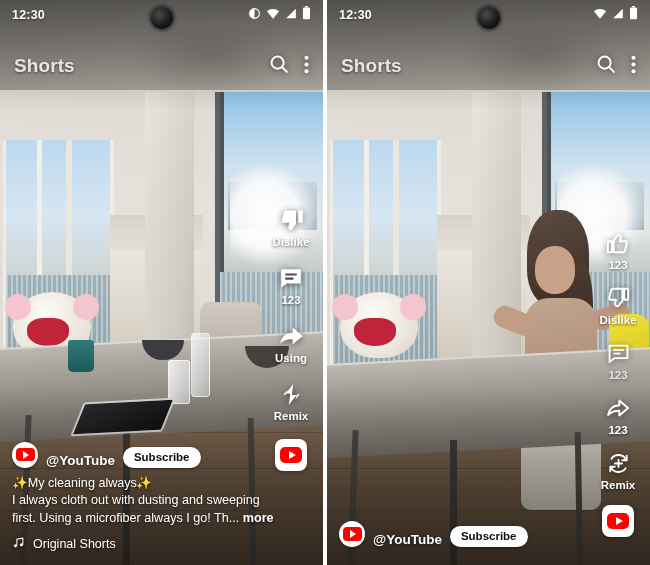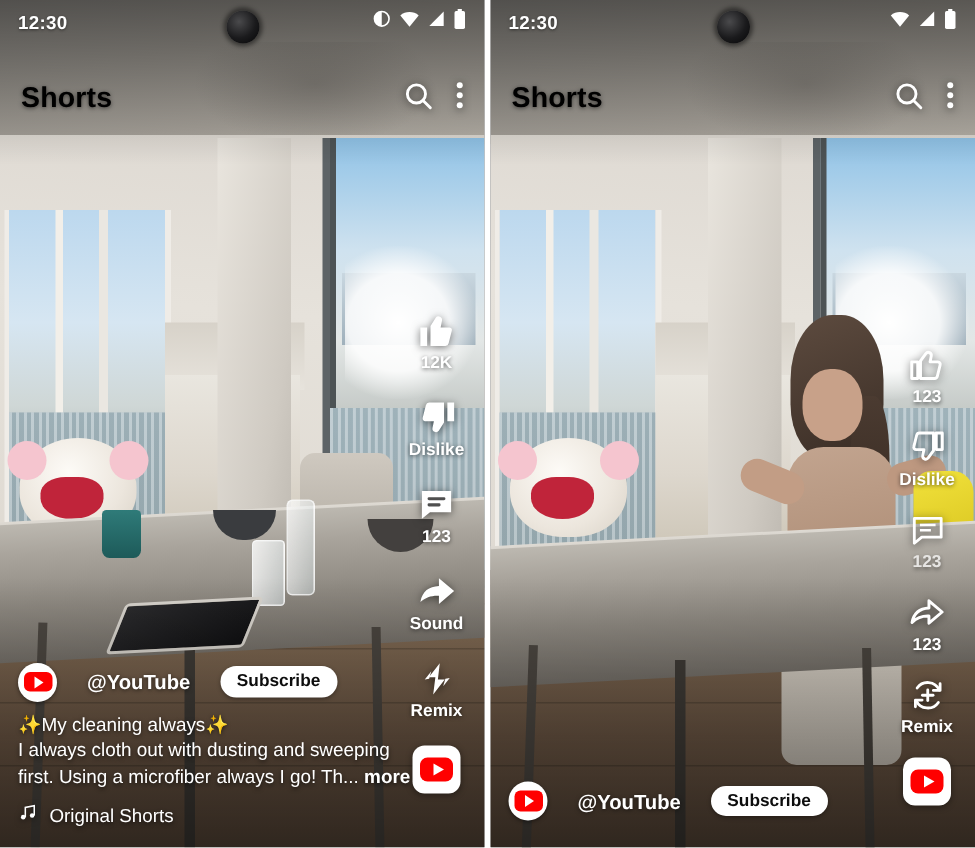--- a/index.html
+++ b/index.html
@@ -144,21 +144,21 @@
   .clock{color:#fff;font-size:12.5px;font-weight:600;letter-spacing:.2px;
     text-shadow:0 1px 2px rgba(0,0,0,.5);}
   .sysicons{display:flex;align-items:center;gap:5px;}
   .camhole{position:absolute;left:50%;top:7px;transform:translateX(-50%);
     width:22px;height:22px;border-radius:50%;background:radial-gradient(circle at 38% 34%,#4a4a4c 0%,#1a1a1c 55%,#050506 100%);
     box-shadow:0 0 3px 2px rgba(0,0,0,.45);z-index:7;}
 
   
   .topbar{position:absolute;left:0;top:46px;width:100%;height:40px;display:flex;
     align-items:center;justify-content:space-between;padding:0 14px;box-sizing:border-box;z-index:6;}
-  .brand{color:#000000;font-size:19px;font-weight:700;letter-spacing:.1px;
+  .brand{color:#e5e5e5;font-size:19px;font-weight:700;letter-spacing:.1px;
     text-shadow:0 1px 3px rgba(0,0,0,.55);}
   .topacts{display:flex;align-items:center;gap:14px;}
 
   
   .rail{position:absolute;right:6px;z-index:5;display:flex;flex-direction:column;align-items:center;}
   .rail.left-rail{top:205px;gap:14px;}
   .rail.right-rail{top:228px;gap:11px;}
   .act{display:flex;flex-direction:column;align-items:center;width:52px;}
   .act .glyph{display:flex;align-items:center;justify-content:center;height:30px;
     filter:drop-shadow(0 1px 3px rgba(0,0,0,.55));}
@@ -167,21 +167,21 @@
   .act .cap.dim{opacity:.72;}
   .ytbtn{width:32px;height:32px;border-radius:8px;background:#fff;display:flex;
     align-items:center;justify-content:center;box-shadow:0 1px 4px rgba(0,0,0,.4);}
   .ytmark{width:22px;height:16px;border-radius:5px;background:#ff0000;display:flex;
     align-items:center;justify-content:center;}
   .ytmark i{display:block;width:0;height:0;border-left:7px solid #fff;
     border-top:4.5px solid transparent;border-bottom:4.5px solid transparent;margin-left:2px;}
 
   
   .meta{position:absolute;left:0;width:100%;padding:0 12px;box-sizing:border-box;z-index:5;}
-  .chanrow{display:flex;align-items:center;gap:20px;}
+  .chanrow{display:flex;align-items:flex-end;gap:8px;}
   .avatar{width:26px;height:26px;border-radius:50%;background:#fff;display:flex;
     align-items:center;justify-content:center;box-shadow:0 1px 3px rgba(0,0,0,.45);flex:none;}
   .avatar .ytmark{width:19px;height:13.5px;border-radius:4px;}
   .avatar .ytmark i{border-left-width:6px;border-top-width:4px;border-bottom-width:4px;}
   .handle{color:#fff;font-size:13.5px;font-weight:700;text-shadow:0 1px 3px rgba(0,0,0,.6);}
   .subbtn{background:#fff;color:#0d0d0d;font-size:11.5px;font-weight:700;
     padding:4px 11px;border-radius:16px;border:none;line-height:1.1;cursor:pointer;
     box-shadow:0 1px 3px rgba(0,0,0,.35);}
   .desc{color:#fff;font-size:12.6px;line-height:17.5px;margin-top:7px;
     text-shadow:0 1px 3px rgba(0,0,0,.65);font-weight:400;}
@@ -286,28 +286,20 @@
               <circle cx="3" cy="20" r="2.4" fill="#fff"></circle>
             </svg>
         </span>
       </span>
     </div>
 
     <div class="rail left-rail">
       <div class="act">
         <span class="glyph">
           <svg width="27" height="27" viewBox="0 0 24 24">
-              <path d="M2 10h4v11H2zM8 21h8.8a2 2 0 0 0 1.95-1.52l1.9-7.6A1.6 1.6 0 0 0 19.1 10H14l.8-4a2.1 2.1 0 0 0-3.7-1.7L8 9.2z" fill="#fff"></path>
-            </svg>
-        </span>
-        <span class="cap">12K</span>
-      </div>
-      <div class="act">
-        <span class="glyph">
-          <svg width="27" height="27" viewBox="0 0 24 24">
               <path d="M18 3h4v11h-4zM16 3H7.2a2 2 0 0 0-1.95 1.52l-1.9 7.6A1.6 1.6 0 0 0 4.9 14H10l-.8 4a2.1 2.1 0 0 0 3.7 1.7L16 14.8z" fill="#fff"></path>
             </svg>
         </span>
         <span class="cap">Dislike</span>
       </div>
       <div class="act">
         <span class="glyph">
           <svg width="26" height="26" viewBox="0 0 24 24">
               <path d="M3 4h18v13H8l-5 4z" fill="#fff"></path>
               <rect x="6.5" y="7.8" width="11" height="1.9" rx=".9" fill="#4f4f4f"></rect>
@@ -315,21 +307,21 @@
             </svg>
         </span>
         <span class="cap">123</span>
       </div>
       <div class="act">
         <span class="glyph">
           <svg width="27" height="27" viewBox="0 0 24 24">
               <path d="M2 18c1.2-6.4 5-9.1 11-9.4V4l9 7.6-9 7.6v-4.8c-4.6-.2-7.8 1-11 3.6z" fill="#fff"></path>
             </svg>
         </span>
-        <span class="cap">Sound</span>
+        <span class="cap">Using</span>
       </div>
       <div class="act">
         <span class="glyph">
           <svg width="25" height="25" viewBox="0 0 24 24">
               <path d="M13.6 2 6.6 11h4.2L9.4 22l7.4-9.6h-4.4z" fill="#fff"></path>
               <path d="M4 12.5 8.2 7.2 6.8 12z" fill="#fff"></path>
               <path d="M20 11.5 15.8 16.8 17.2 12z" fill="#fff"></path>
             </svg>
         </span>
         <span class="cap">Remix</span>

